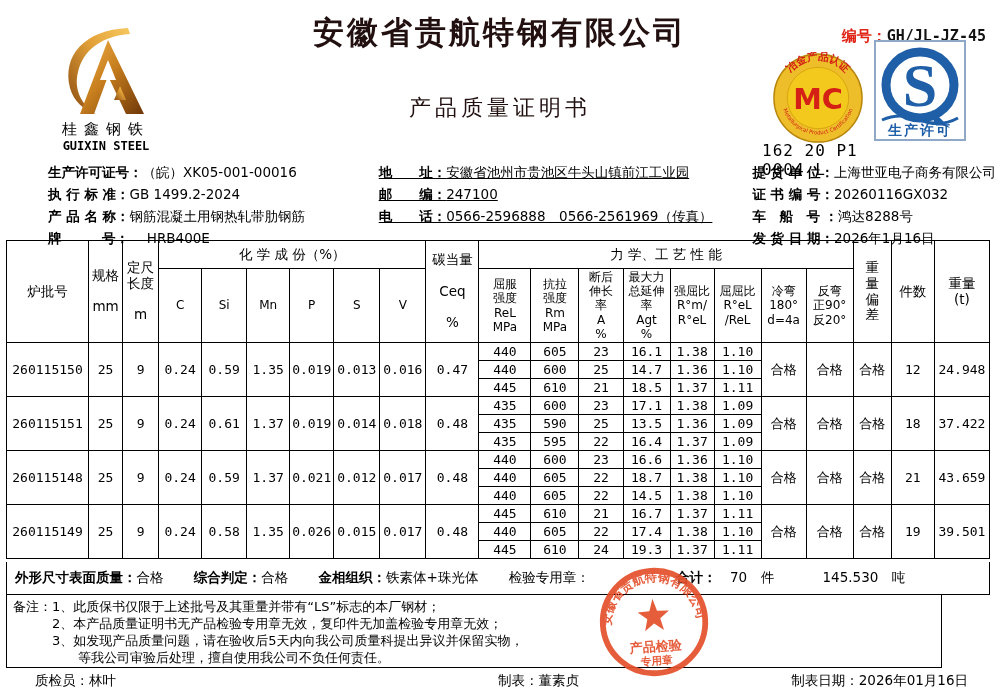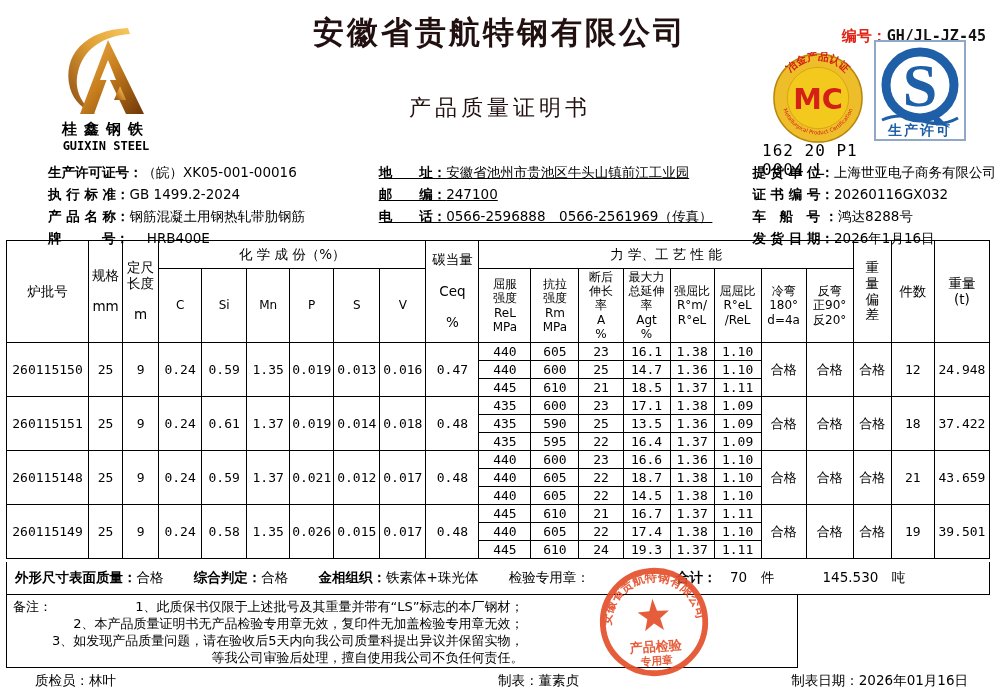--- a/index.html
+++ b/index.html
@@ -16,21 +16,21 @@
   }
   .doc-title {
     position:absolute; left:60px; right:60px; top:93px; text-align:center;
     font-family:"Liberation Serif", serif; font-size:22px; letter-spacing:4px; color:#221010;
   }
   .cert-no { position:absolute; top:27px; right:14px; font-size:15px; font-weight:bold; }
   .cert-no .red { color:#e02416; }
   .cert-no .val { font-family:"DejaVu Sans Mono", monospace; color:#111; }
 
   .guixin-logo { position:absolute; left:46px; top:26px; width:120px; text-align:center; }
-  .guixin-logo .cn { font-size:15px; font-weight:bold; letter-spacing:7px; margin-top:-2px; white-space:nowrap; }
+  .guixin-logo .cn { font-size:15px; font-weight:normal; letter-spacing:7px; margin-top:-2px; white-space:nowrap; }
   .guixin-logo .en { font-family:"DejaVu Sans Mono", monospace; font-size:12px; font-weight:bold; white-space:nowrap; }
 
   .mc-badge { position:absolute; left:772px; top:52px; }
   .mc-code { position:absolute; left:762px; top:141px; width:116px; text-align:left;
              font-family:"DejaVu Sans Mono", monospace; font-size:16px; letter-spacing:1px; }
   .qs-badge { position:absolute; left:874px; top:40px; }
 
   
   .info { position:absolute; left:8px; top:161px; right:4px; display:flex; font-size:13.5px; }
   .info .col { line-height:22px; white-space:nowrap;margin-left:40px; }
@@ -59,24 +59,23 @@
     position:absolute; left:6px; top:562px; width:984px; height:33px;
     border:1px solid #000; border-top:none; line-height:31px; font-size:13.5px;
     padding-left:8px; white-space:nowrap;
   }
   .summary .item { margin-right:26px; }
   .summary .totals { margin-left:56px; }
   .summary .tw { margin-left:44px; }
 
   
   .remarks {
-    position:absolute; left:6px; top:595px; width:792px; height:73px;
+    position:absolute; left:6px; top:595px; width:936px; height:73px;
     border:1px solid #000; border-top:none; padding:3px 6px; font-size:13px;
     display:flex;
-    text-align:right;
   }
   .remarks .lbl { white-space:nowrap; line-height:17px; }
   .remarks .lines { line-height:17px; }
 
   
   .stamp { position:absolute; left:596px; top:564px; width:116px; height:116px;
            opacity:0.92; transform:rotate(-4deg); pointer-events:none; }
 
   
   .footer { position:absolute; left:0; right:0; top:672px; height:22px; font-size:13.5px; }

